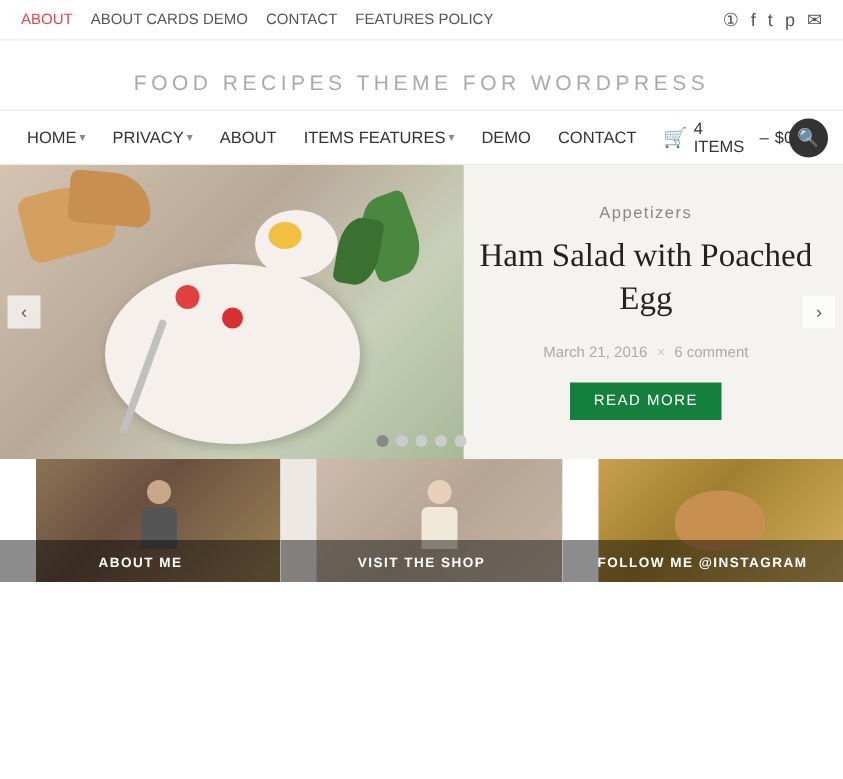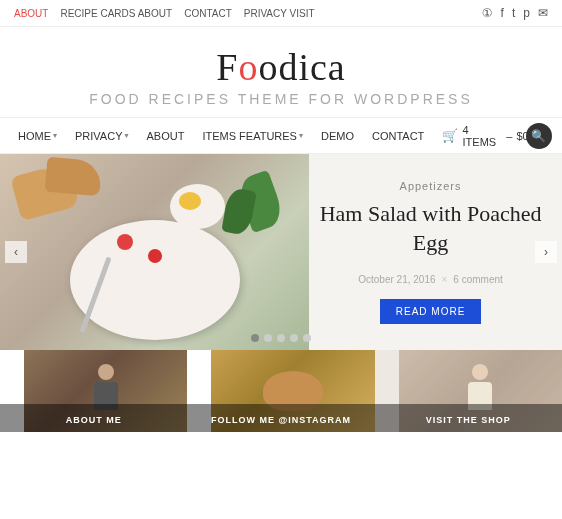--- a/index.html
+++ b/index.html
@@ -231,21 +231,21 @@
     .hero-meta {
       font-size: 10px;
       color: #aaa;
       margin-bottom: 14px;
       display: flex;
       gap: 6px;
       align-items: center;
     }
     .hero-meta .dot { color: #ccc; }
     .hero-btn {
-      background: #1d4ed8;
+      background: #15803d;
       color: #fff;
       border: none;
       padding: 7px 16px;
       font-size: 10px;
       letter-spacing: 1px;
       cursor: pointer;
       text-transform: uppercase;
       text-align: center;
     }
     .hero-prev, .hero-next {
@@ -342,35 +342,34 @@
       top: 0; left: 0; right: 0; bottom: 0;
       background: rgba(200,180,160,0.3);
     }
   </style>
 </head>
 <body>
 
 <div class="top-bar">
   <div class="top-bar-left">
     <a class="active">ABOUT</a>
-    <a>RECIPE CARDS ABOUT</a>
+    <a>ABOUT CARDS DEMO</a>
     <a>CONTACT</a>
-    <a>PRIVACY VISIT</a>
+    <a>FEATURES POLICY</a>
   </div>
   <div class="top-bar-right">
     <span class="icon">①</span>
     <span class="icon">f</span>
     <span class="icon">t</span>
     <span class="icon">p</span>
     <span class="icon">✉</span>
   </div>
 </div>
 
 <div class="header">
-  <div class="logo">F<span style="color:#e84747">o</span>odica</div>
   <div class="tagline">FOOD RECIPES THEME FOR WORDPRESS</div>
 </div>
 
 <nav class="nav">
   <a class="nav-item">
     <span>HOME</span>
     <span class="caret">▾</span>
   </a>
   <a class="nav-item">
     <span>PRIVACY</span>
@@ -413,21 +412,21 @@
       <div class="egg-yolk"></div>
       <div class="tomato1"></div>
       <div class="tomato2"></div>
       <div class="fork"></div>
     </div>
   </div>
   <div class="hero-content">
     <div class="hero-category">Appetizers</div>
     <div class="hero-title">Ham Salad with Poached Egg</div>
     <div class="hero-meta">
-      <span>October 21, 2016</span>
+      <span>March 21, 2016</span>
       <span class="dot">×</span>
       <span>6 comment</span>
     </div>
     <button class="hero-btn">READ MORE</button>
   </div>
 
   <div class="hero-prev">‹</div>
   <div class="hero-next">›</div>
 
   <div class="hero-dots">
@@ -443,37 +442,37 @@
 
   <div class="bottom-card">
     <div class="bottom-card-bg card-bg-1">
       <div class="person-shape">
         <div class="person-head"></div>
         <div class="person-body"></div>
       </div>
     </div>
     <div class="bottom-card-overlay">
       <span class="bottom-card-label">ABOUT ME</span>
-    </div>
-  </div>
-
-  <div class="bottom-card">
-    <div class="bottom-card-bg card-bg-2">
-      <div class="bread-shape"></div>
-    </div>
-    <div class="bottom-card-overlay">
-      <span class="bottom-card-label">FOLLOW ME @INSTAGRAM</span>
     </div>
   </div>
 
   <div class="bottom-card">
     <div class="bottom-card-bg card-bg-3">
       <div class="card3-overlay"></div>
       <div class="person-shape">
         <div class="person-head" style="background:#e8d0b8;"></div>
         <div class="person-body" style="background:#f0e8d8;"></div>
       </div>
     </div>
     <div class="bottom-card-overlay">
       <span class="bottom-card-label">VISIT THE SHOP</span>
     </div>
   </div>
+
+  <div class="bottom-card">
+    <div class="bottom-card-bg card-bg-2">
+      <div class="bread-shape"></div>
+    </div>
+    <div class="bottom-card-overlay">
+      <span class="bottom-card-label">FOLLOW ME @INSTAGRAM</span>
+    </div>
+  </div>
 </div>
 
 </body></html>

